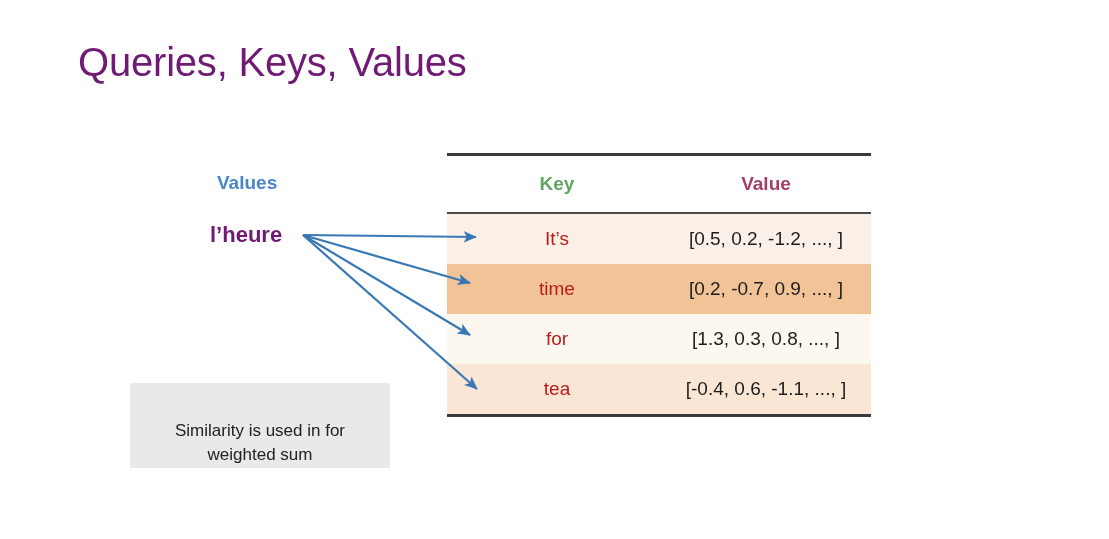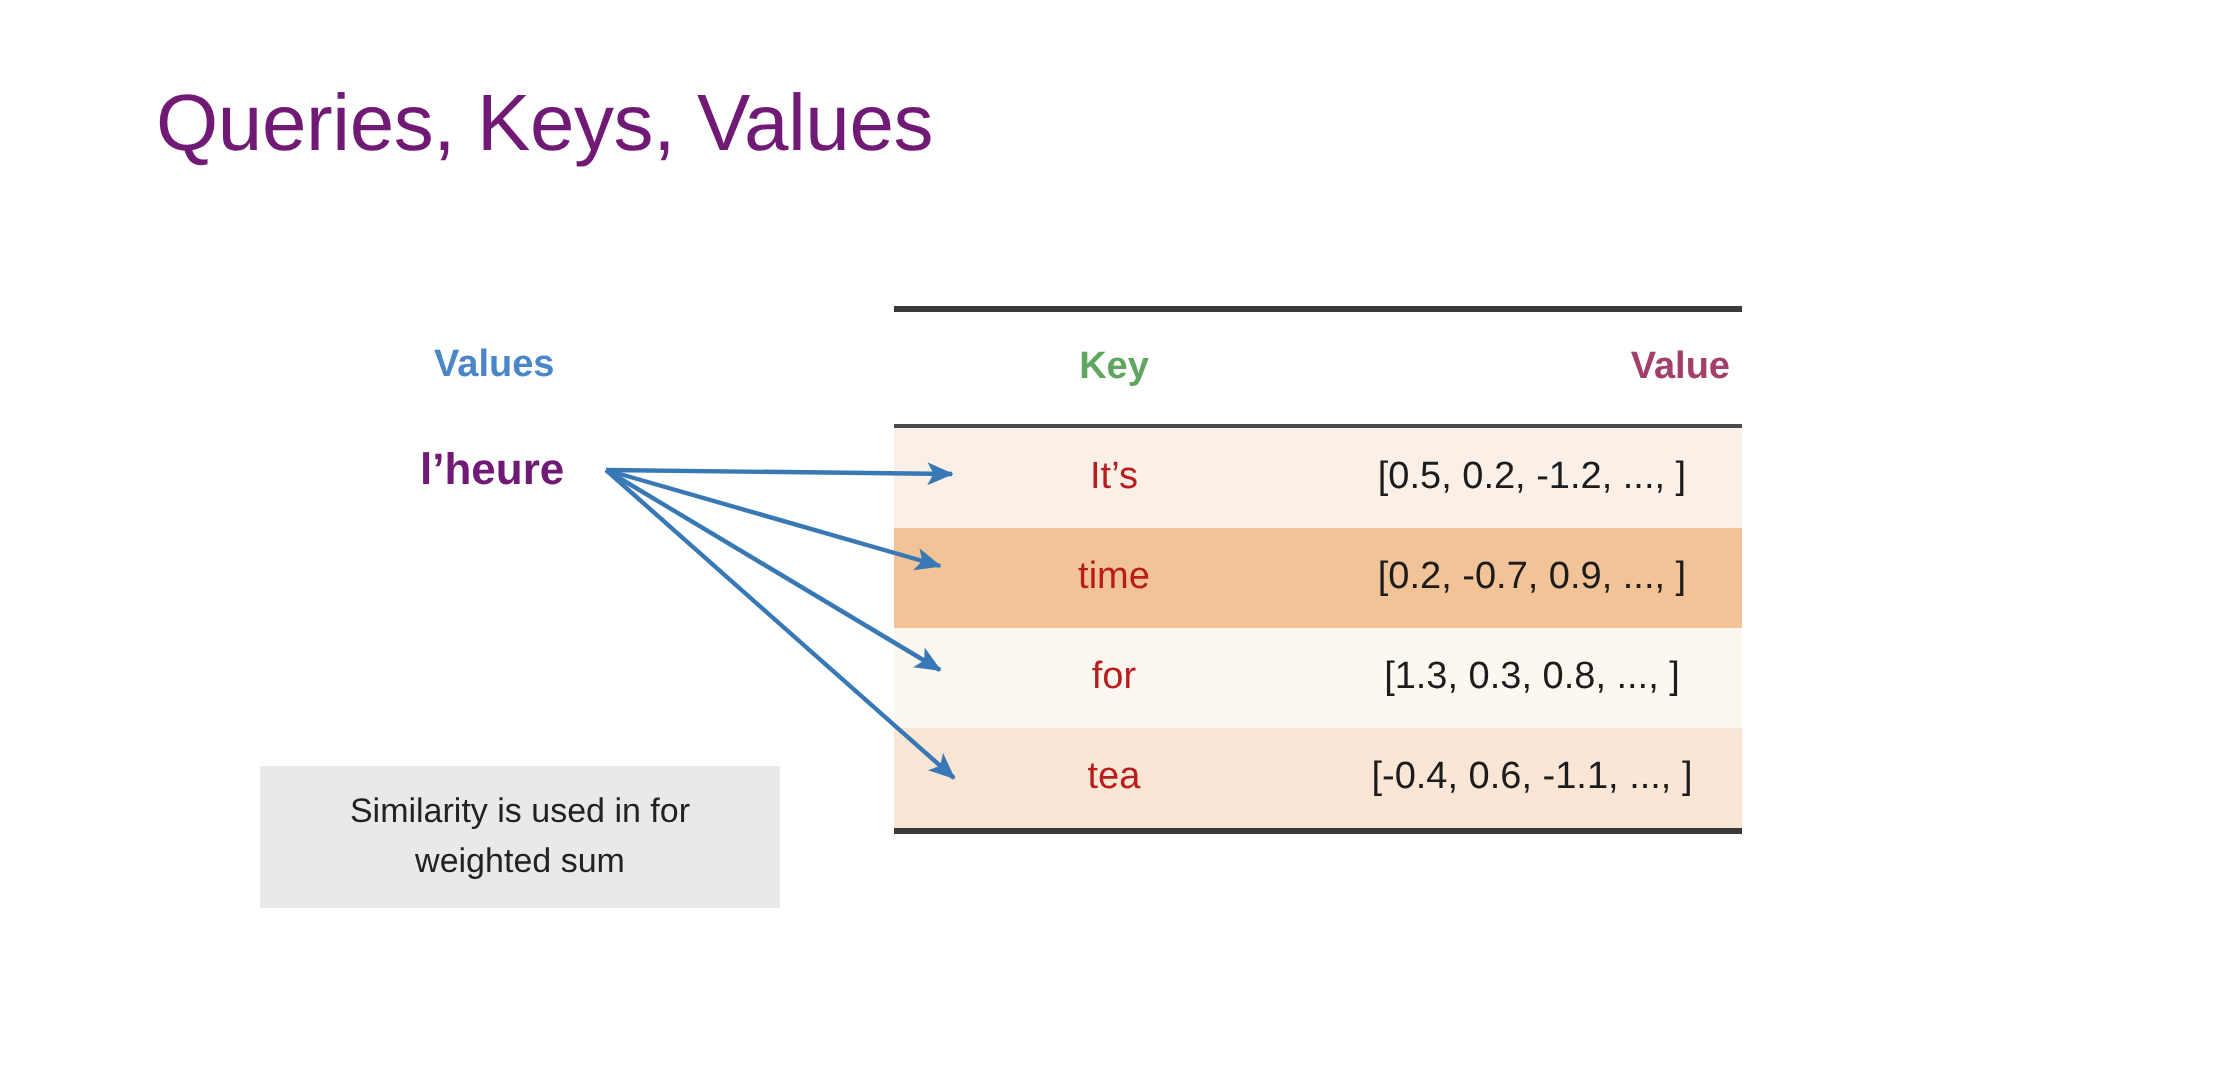--- a/index.html
+++ b/index.html
@@ -114,24 +114,24 @@
     color: #a33f6b;
     font-size: 19px;
   }
 
   
   #note-box {
     position: absolute;
     left: 130px;
     top: 383px;
     width: 260px;
-    height: 71px;
+    height: 85px;
     background: #e9e9e9;
     display: flex;
-    align-items: center;
+    align-items: flex-end;
     justify-content: center;
     text-align: center;
   }
   #note-box-text {
     font-size: 17px;
     line-height: 1.45;
     color: #222222;
     padding: 0 14px;
   }
 </style>
@@ -140,21 +140,21 @@
 
 <div id="slide-title">Queries, Keys, Values</div>
 
 <div id="query-header" style="color: rgb(74, 134, 200);">Values</div>
 <div id="query-term">l’heure</div>
 
 <div id="kv-table">
   <div class="rule-top"></div>
   <div id="kv-header-row">
     <div class="cell-key" style="color: rgb(96, 166, 96);">Key</div>
-    <div class="cell-value" style="color: rgb(163, 63, 107); text-align: right;">Value</div>
+    <div class="cell-value" style="color: rgb(163, 63, 107);">Value</div>
   </div>
   <div class="rule-mid"></div>
 
   <div class="kv-row" style="background: rgb(250, 240, 232);">
     <div class="cell-key">It’s</div>
     <div class="cell-value">[0.5, 0.2, -1.2, ..., ]</div>
   </div>
   <div class="kv-row" style="background: rgb(242, 195, 150);">
     <div class="cell-key">time</div>
     <div class="cell-value">[0.2, -0.7, 0.9, ..., ]</div>

